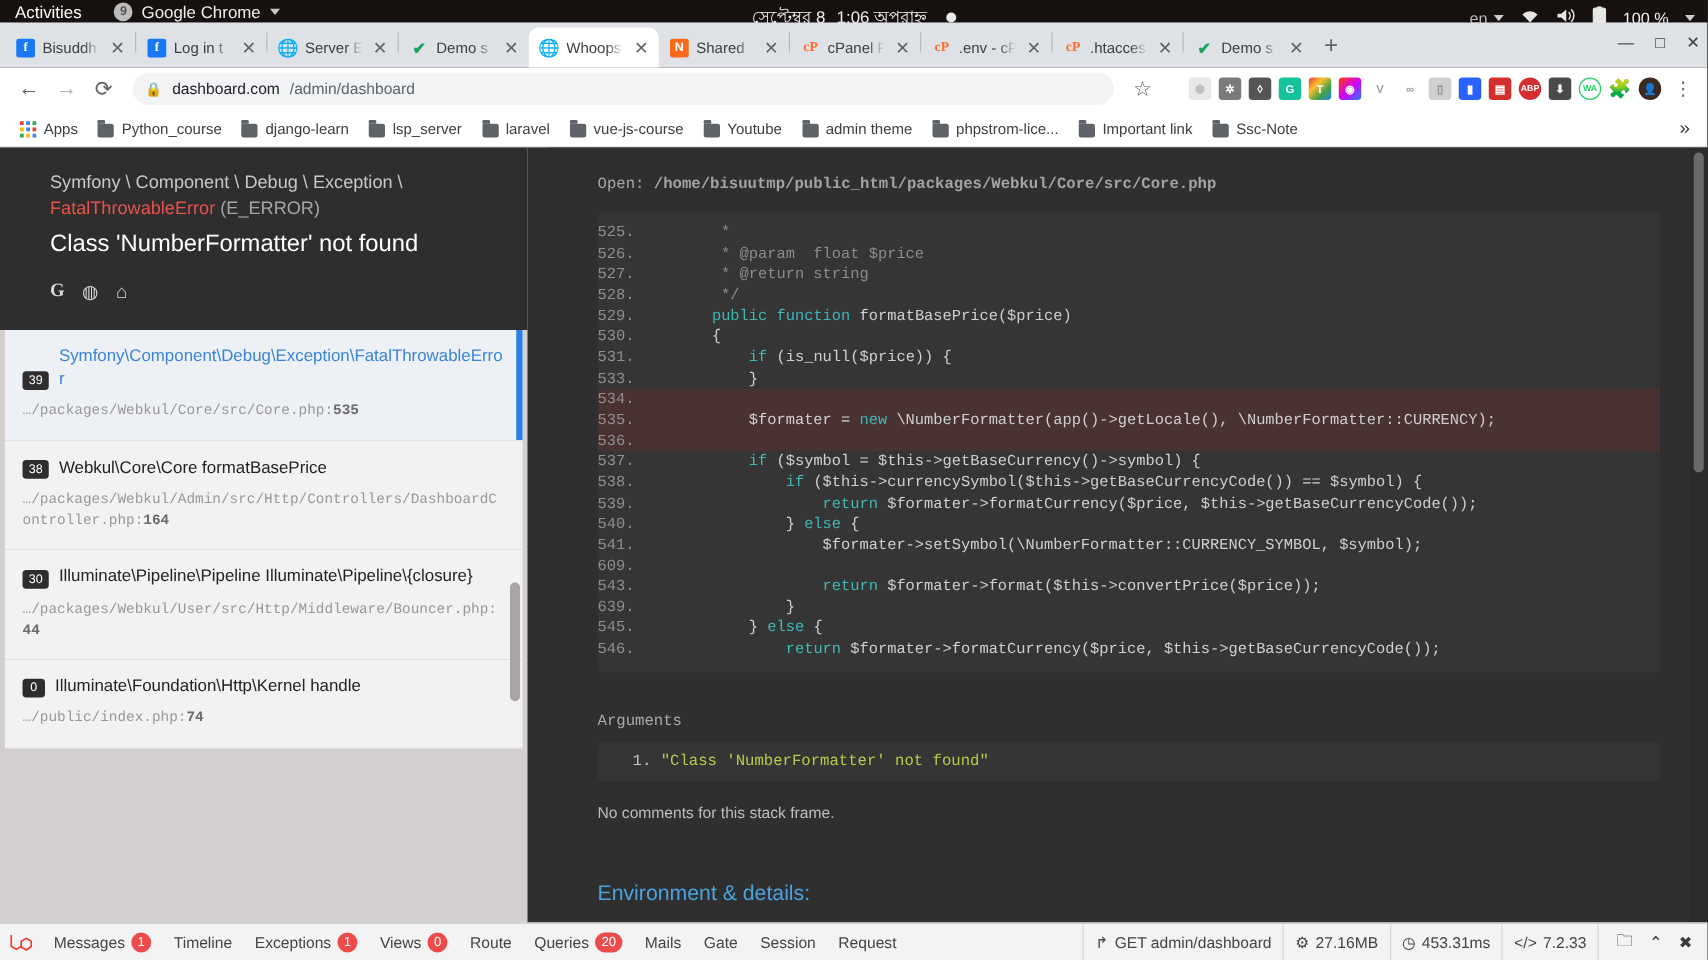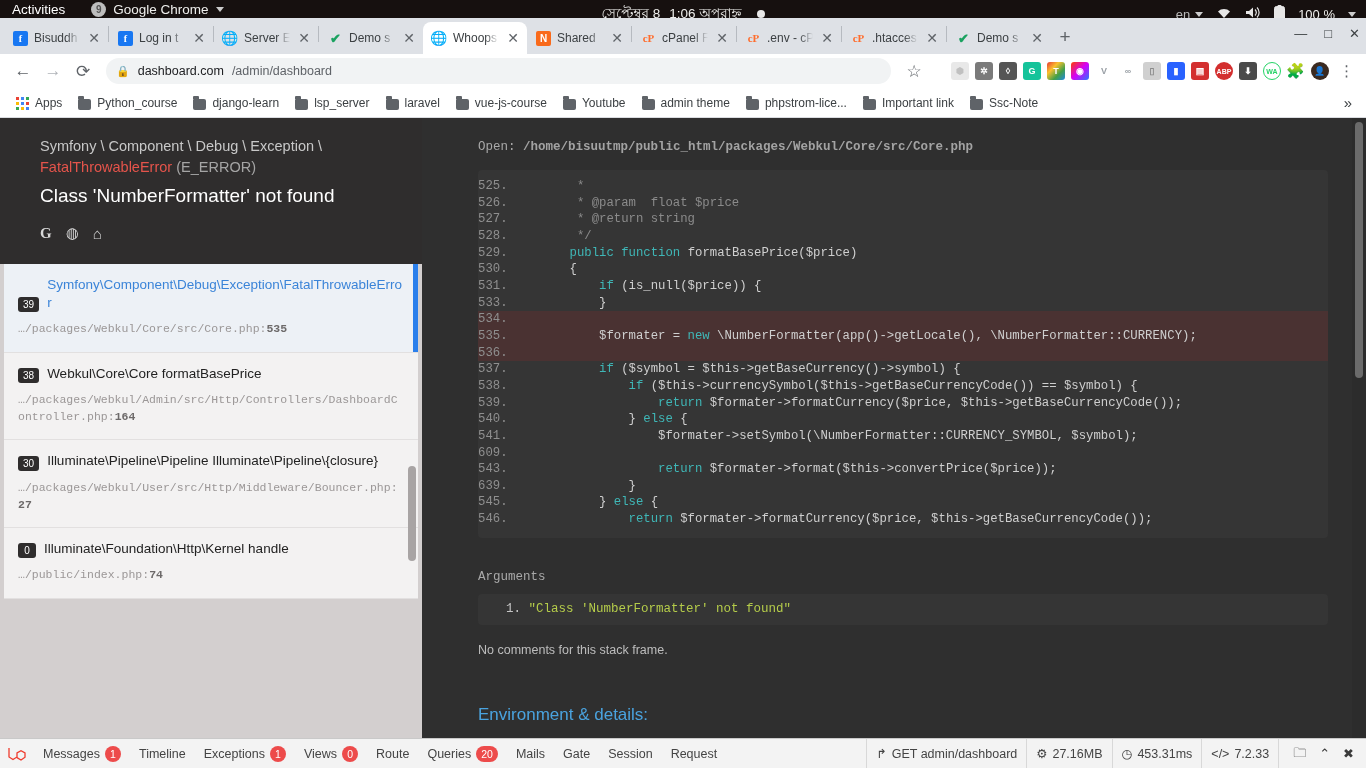--- a/index.html
+++ b/index.html
@@ -435,21 +435,21 @@
             <span class="fnum">38</span>
             <span class="fname">Webkul\Core\Core formatBasePrice</span>
           </div>
           <div class="fpath"><span>…/packages/Webkul/Admin/src/Http/Controllers/DashboardController.php:</span><b>164</b></div>
         </div>
         <div class="frame">
           <div class="frame-top">
             <span class="fnum">30</span>
             <span class="fname">Illuminate\Pipeline\Pipeline Illuminate\Pipeline\{closure}</span>
           </div>
-          <div class="fpath"><span>…/packages/Webkul/User/src/Http/Middleware/Bouncer.php:</span><b>27</b></div>
+          <div class="fpath"><span>…/packages/Webkul/User/src/Http/Middleware/Bouncer.php:</span><b>44</b></div>
         </div>
         <div class="frame">
           <div class="frame-top">
             <span class="fnum">0</span>
             <span class="fname">Illuminate\Foundation\Http\Kernel handle</span>
           </div>
           <div class="fpath"><span>…/public/index.php:</span><b>74</b></div>
         </div>
       </div>
   </div>

